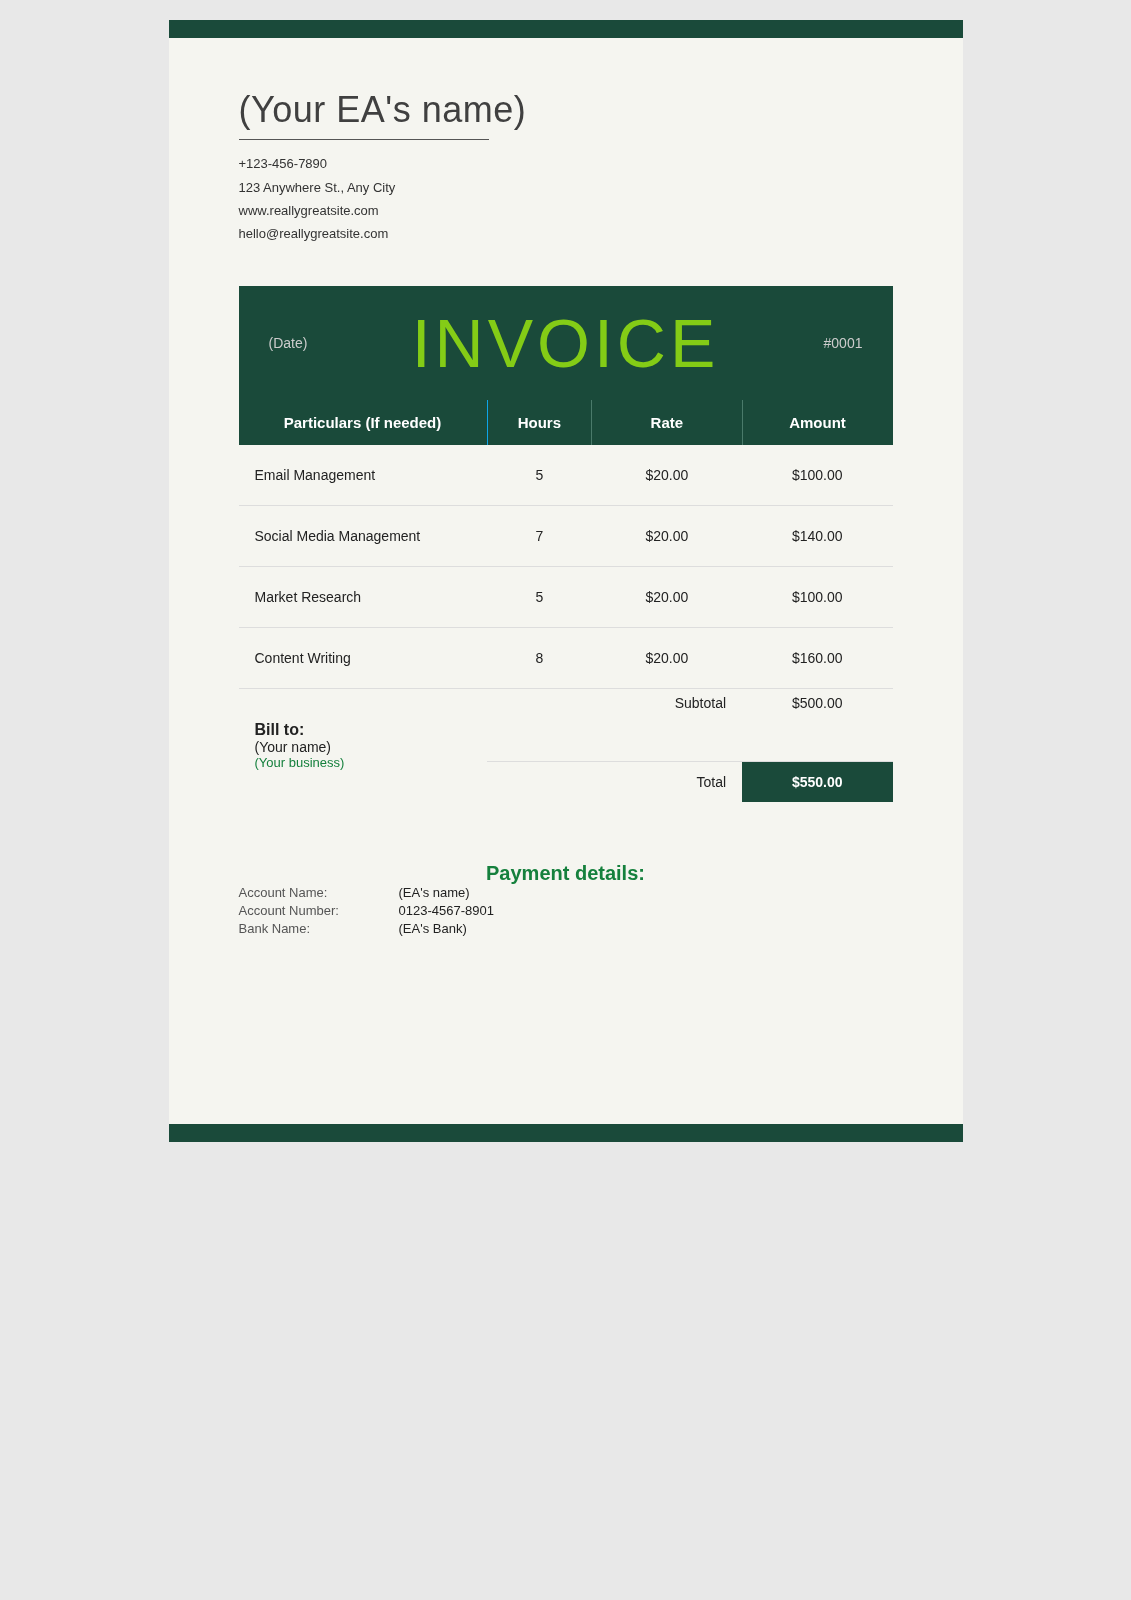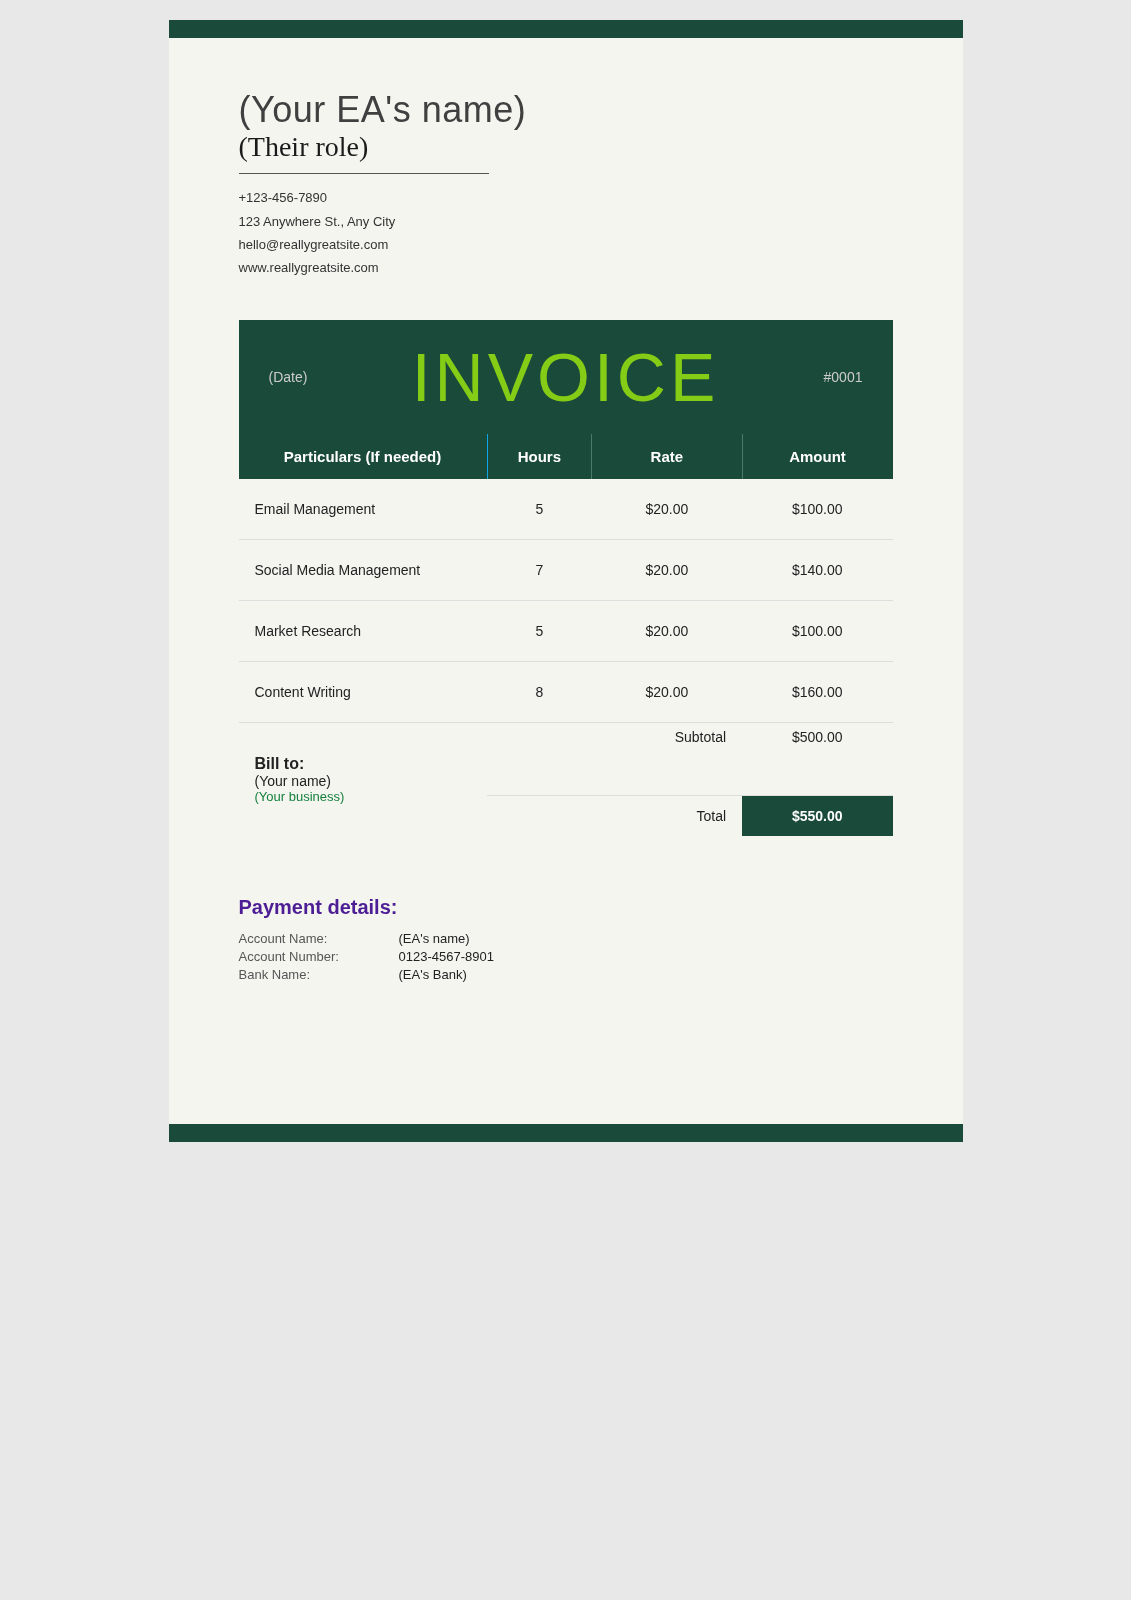--- a/index.html
+++ b/index.html
@@ -232,23 +232,24 @@
 
     
     .payment-section {
       margin-top: 50px;
       padding-top: 10px;
     }
 
     .payment-title {
       font-size: 20px;
       font-weight: bold;
-      color: #4c1d95;
-      margin-bottom: 12px;
-      font-family: Arial, sans-serif;
+      color: #15803d;
+      margin-bottom: 0;
+      font-family: Arial, sans-serif;
+      text-align: center;
     }
 
     .payment-details-grid {
       display: grid;
       grid-template-columns: 160px 1fr;
       gap: 3px 0;
       font-size: 13px;
       color: #333;
       font-family: Arial, sans-serif;
     }
@@ -265,27 +266,26 @@
 </head>
 <body>
 
 <div class="page">
   <div class="top-bar"></div>
 
   <div class="content">
 
     <div class="header-section">
       <div class="company-name">(Your EA's name)</div>
-      <div class="company-role">(Their role)</div>
       <hr class="divider">
       <div class="contact-info">
         <div>+123-456-7890</div>
         <div>123 Anywhere St., Any City</div>
+        <div>www.reallygreatsite.com</div>
         <div>hello@reallygreatsite.com</div>
-        <div>www.reallygreatsite.com</div>
       </div>
     </div>
 
     <div class="invoice-header">
       <div class="invoice-date">(Date)</div>
       <div class="invoice-title">INVOICE</div>
       <div class="invoice-number">#0001</div>
     </div>
 
     <table class="invoice-table">

